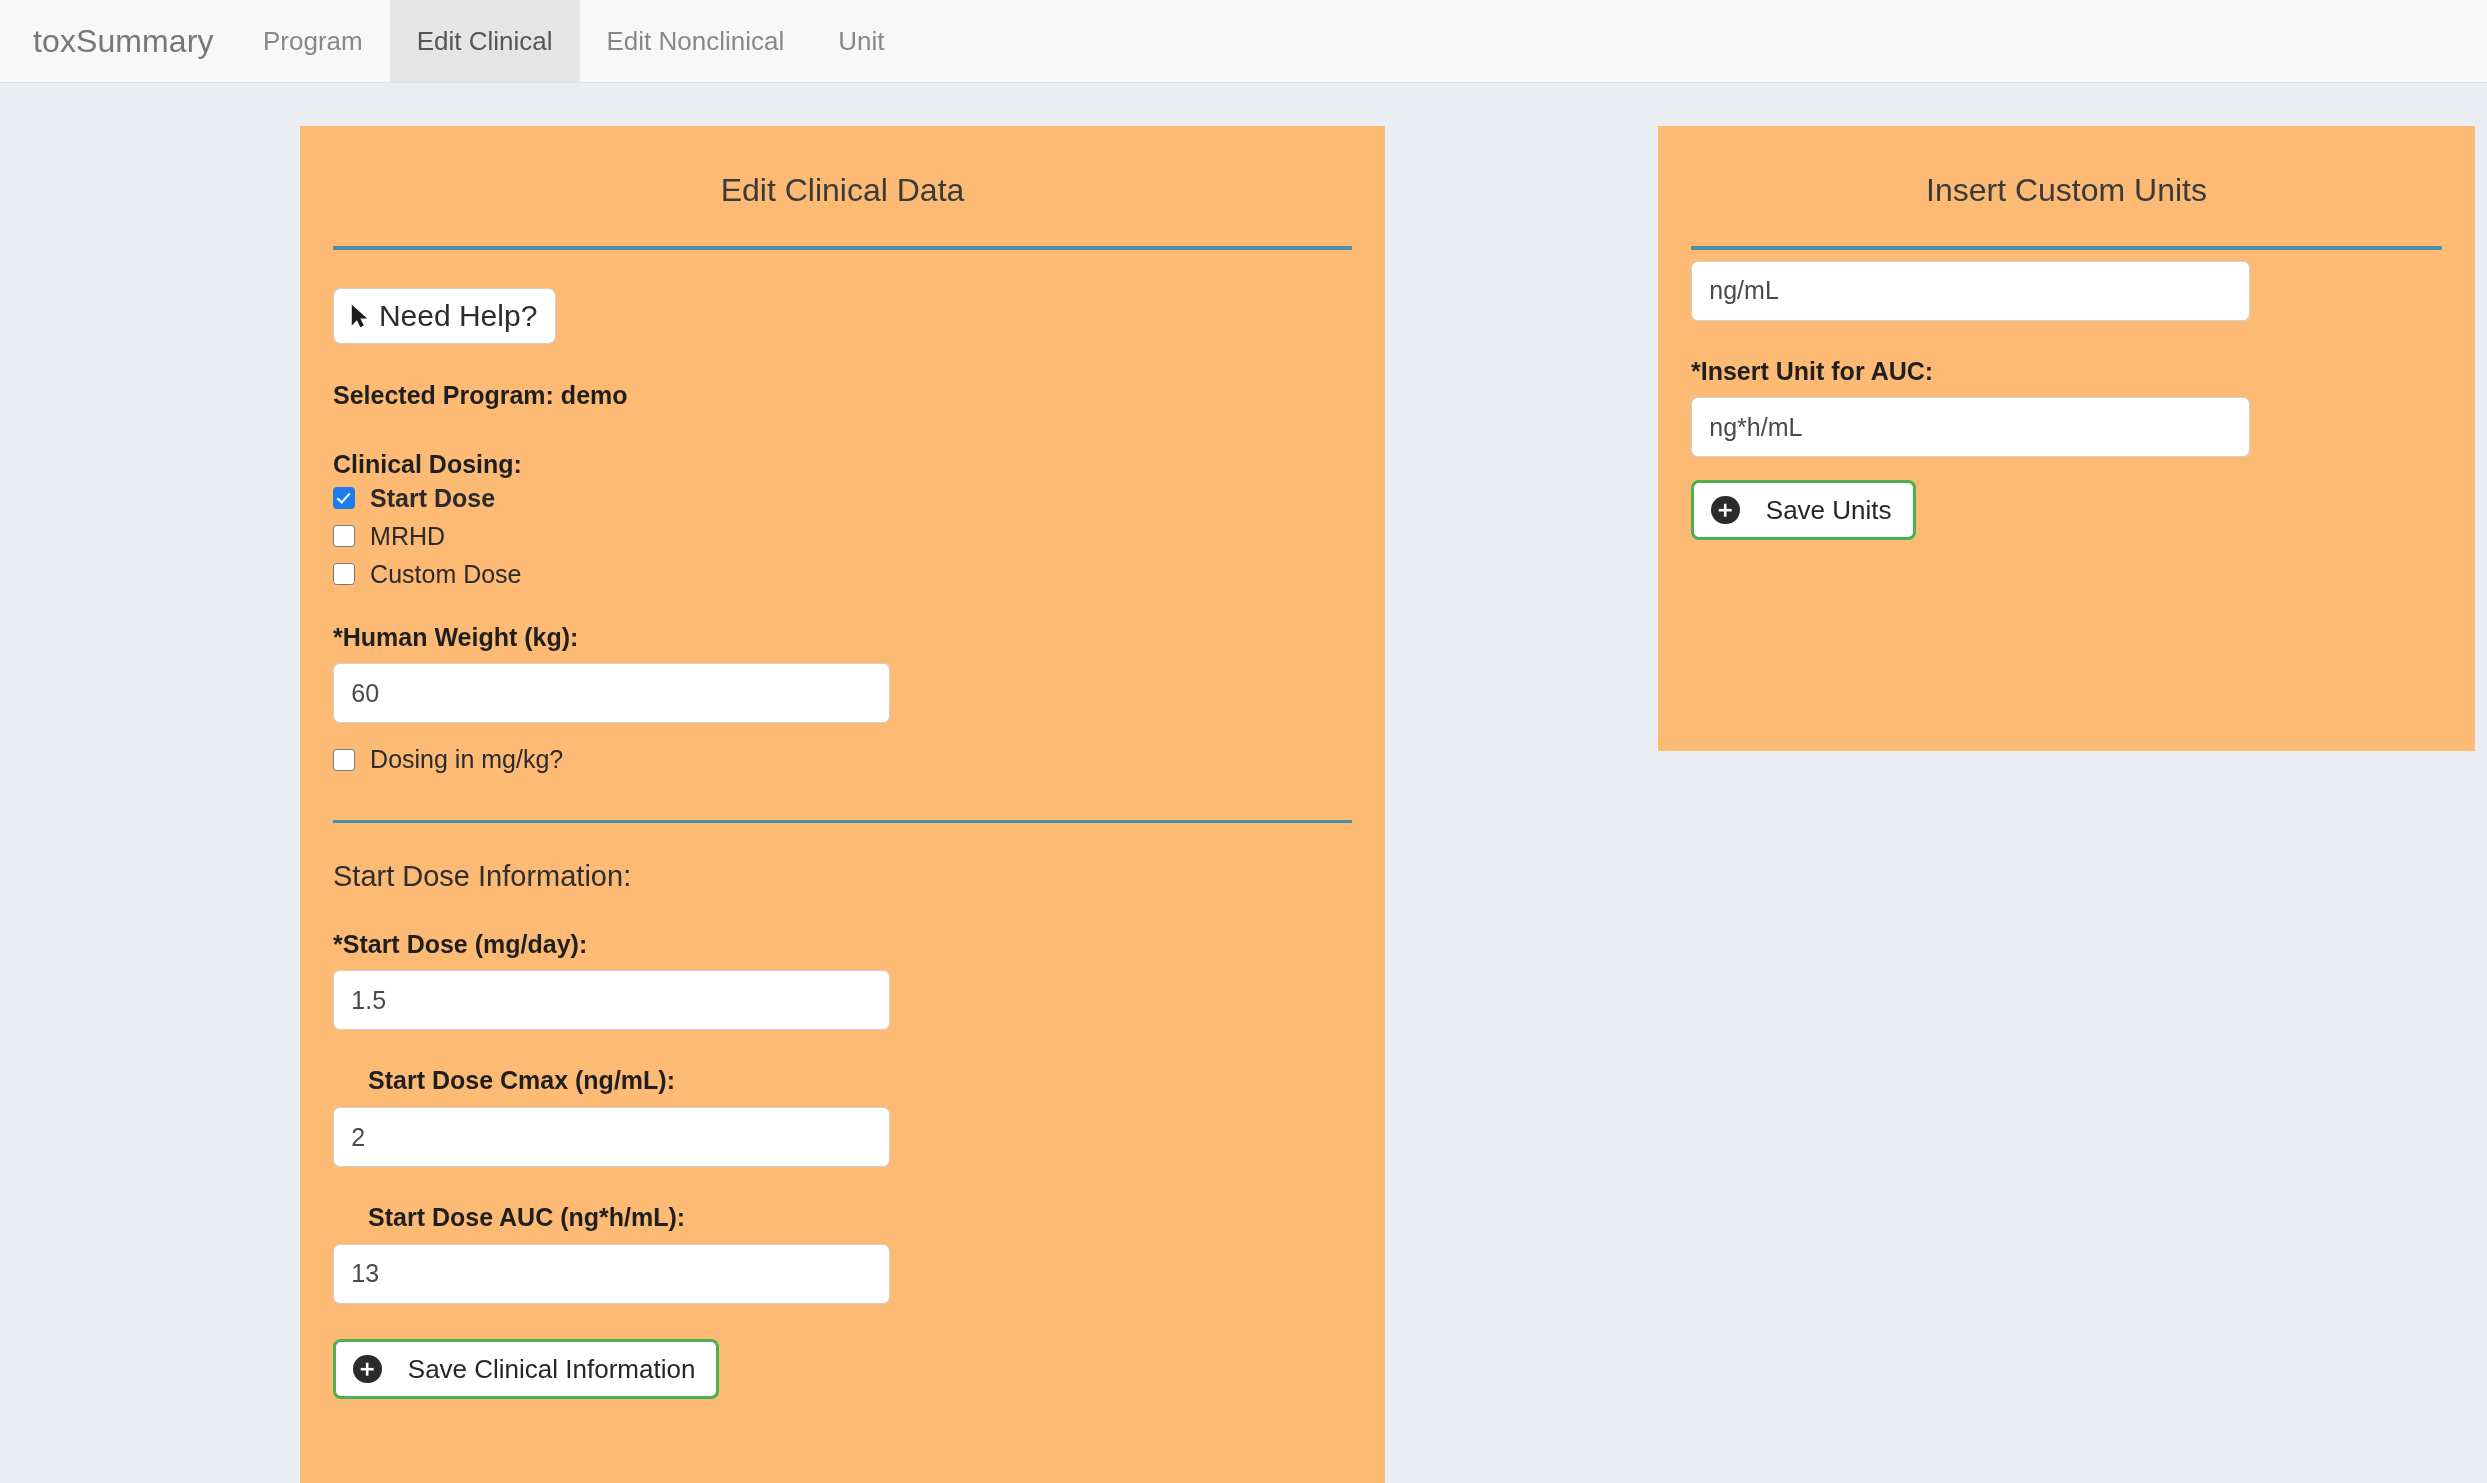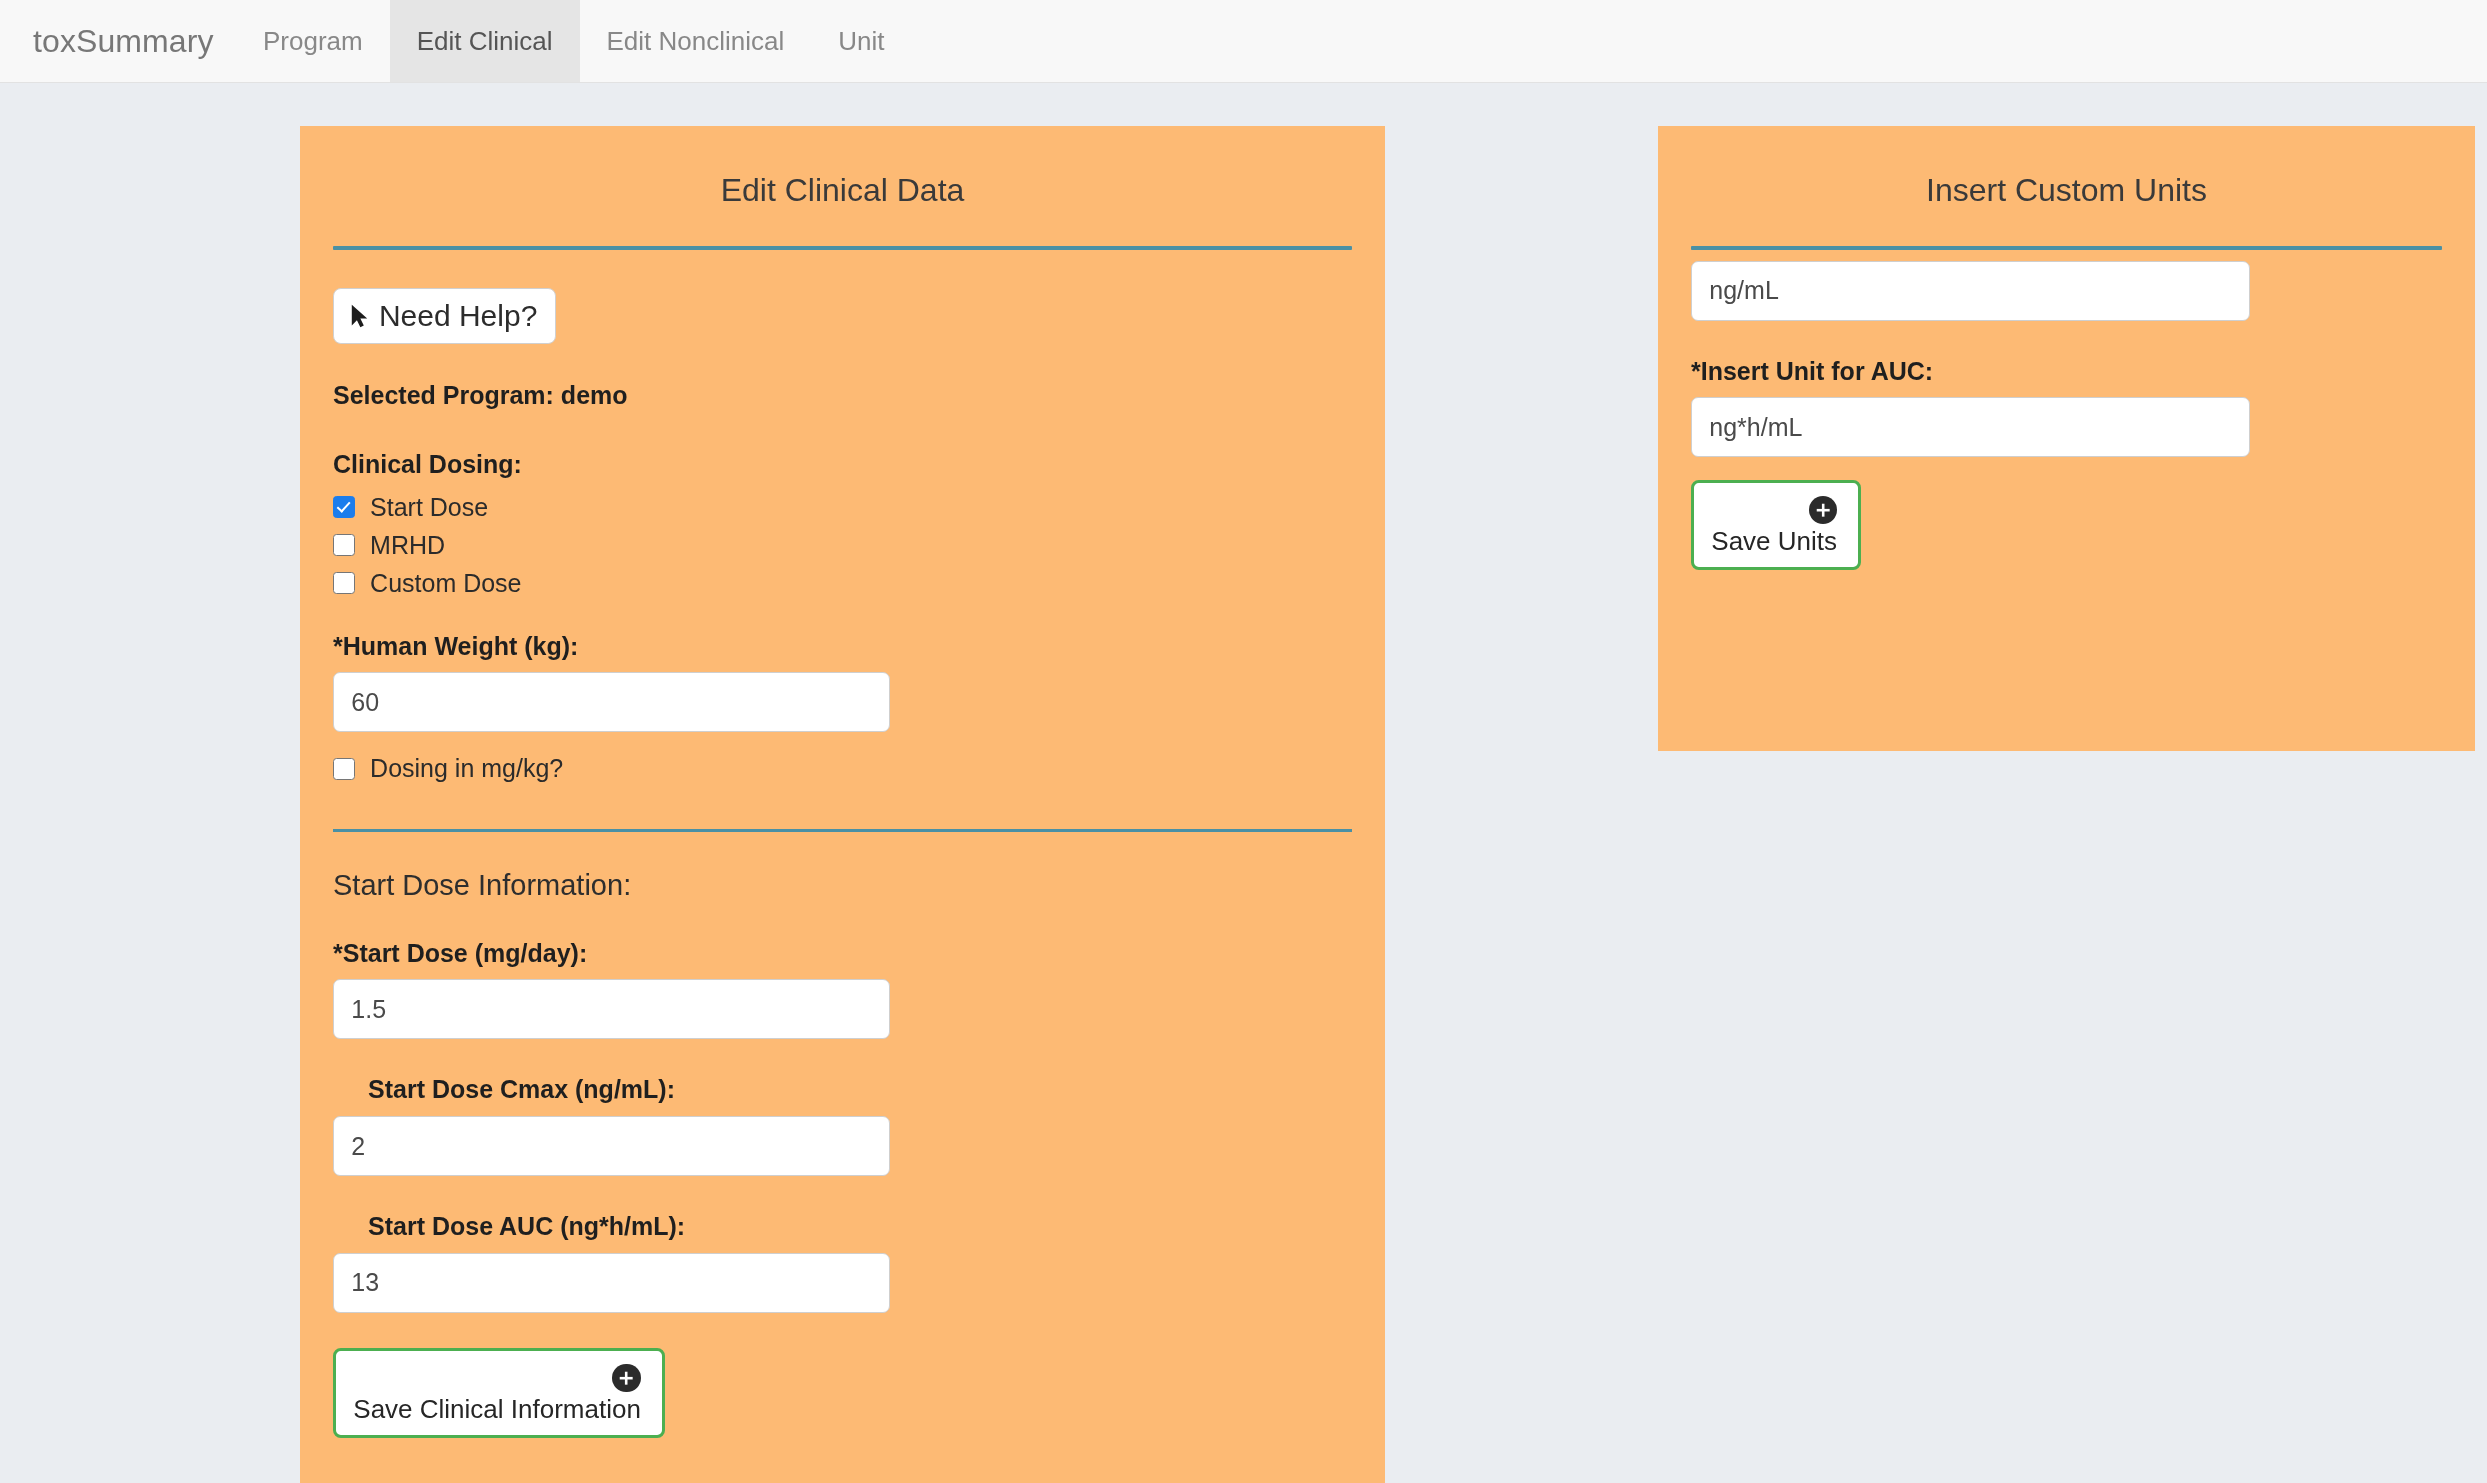--- a/index.html
+++ b/index.html
@@ -109,32 +109,31 @@
     border: 0.9px solid #d0d0d0;
     border-radius: 7.8px;
     cursor: pointer;
     font-family: inherit;
     line-height: 1;
   }
   .cursor-icon svg { display: block; }
 
   .btn-save {
     display: inline-flex;
-    align-items: flex-end;
-    gap: 4px;
+    align-items: center;
+    gap: 26px;
     padding: 13px 21px 13px 17.3px;
     font-size: 26px;
     color: #262626;
     background: #ffffff;
     border: 3.5px solid #4caf50;
     border-radius: 7.8px;
     cursor: pointer;
     font-family: inherit;
     line-height: 1;
-    flex-direction: column;
   }
   .plus-icon {
     display: inline-flex;
     align-items: center;
     justify-content: center;
     width: 28.5px;
     height: 28.5px;
     border-radius: 50%;
     background: #2b2b2b;
     flex: 0 0 auto;
@@ -158,21 +157,21 @@
     line-height: 1.25;
   }
 
   .check-row {
     display: flex;
     align-items: center;
     gap: 14.7px;
     margin-top: 13px;
     cursor: pointer;
   }
-  .check-row.first { margin-top: 14px; }
+  .check-row.first { margin-top: 5px; font-weight: bold; }
   .check-row .cb {
     width: 22.4px;
     height: 22.4px;
     box-sizing: border-box;
     border: 1.7px solid #767676;
     border-radius: 3.5px;
     background: #ffffff;
     flex: 0 0 auto;
     position: relative;
   }

